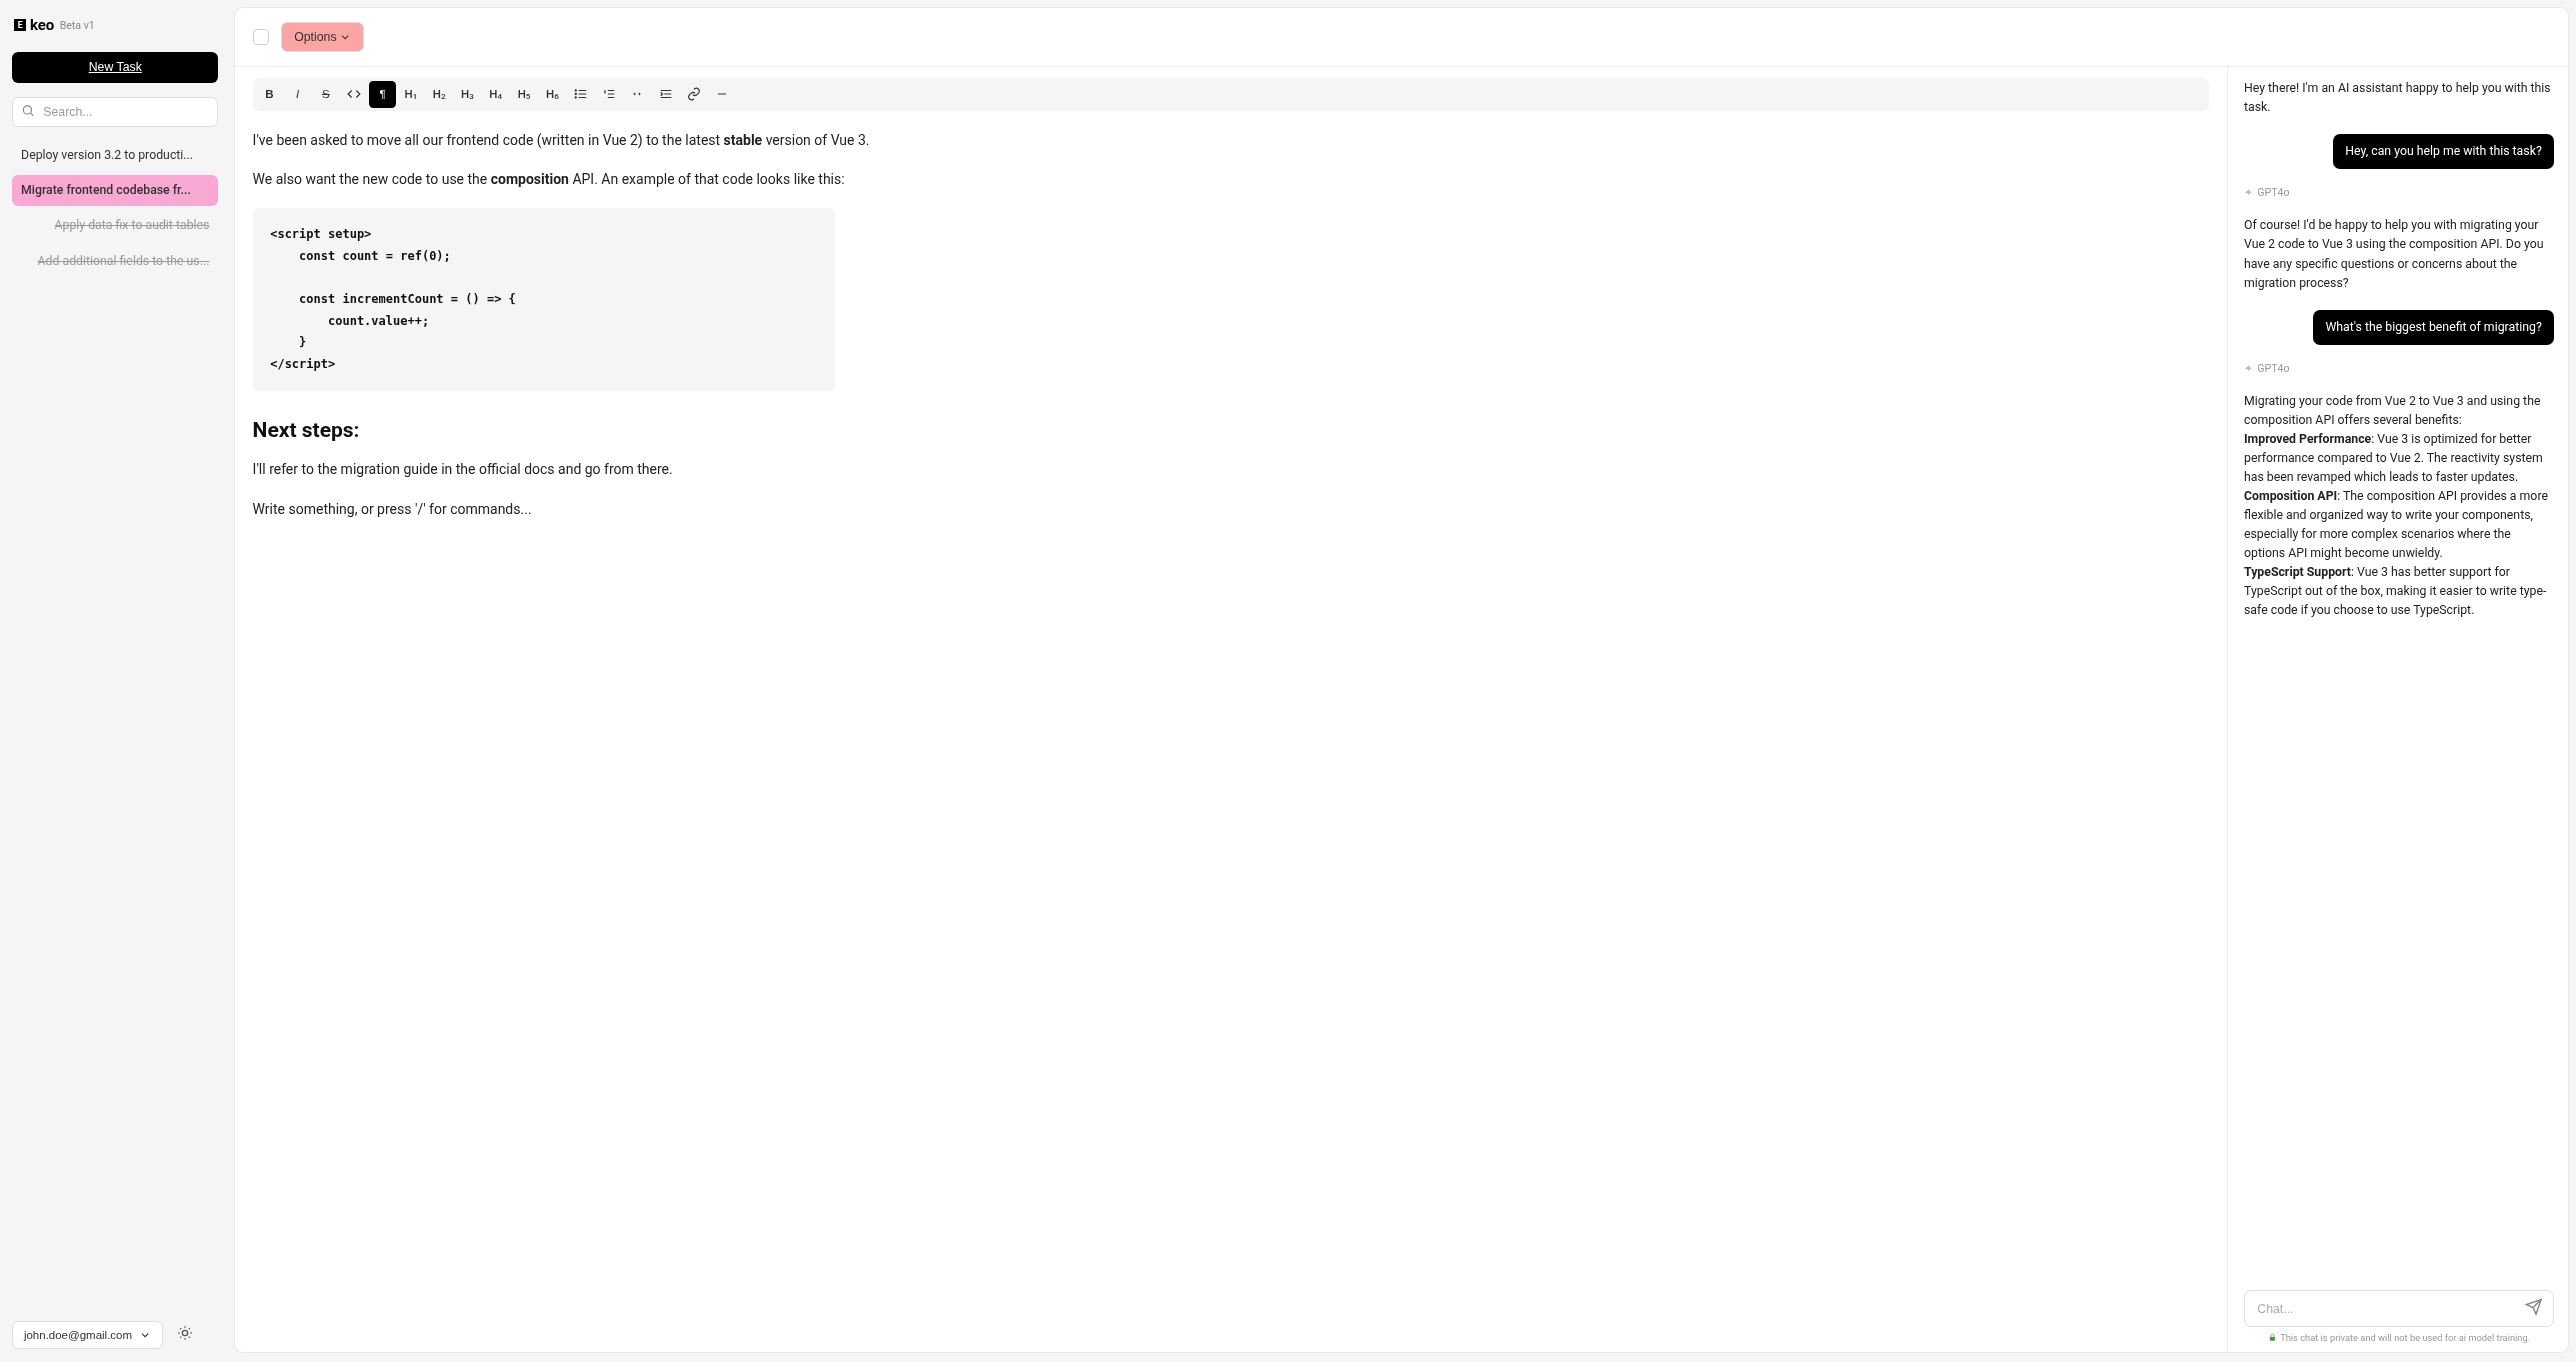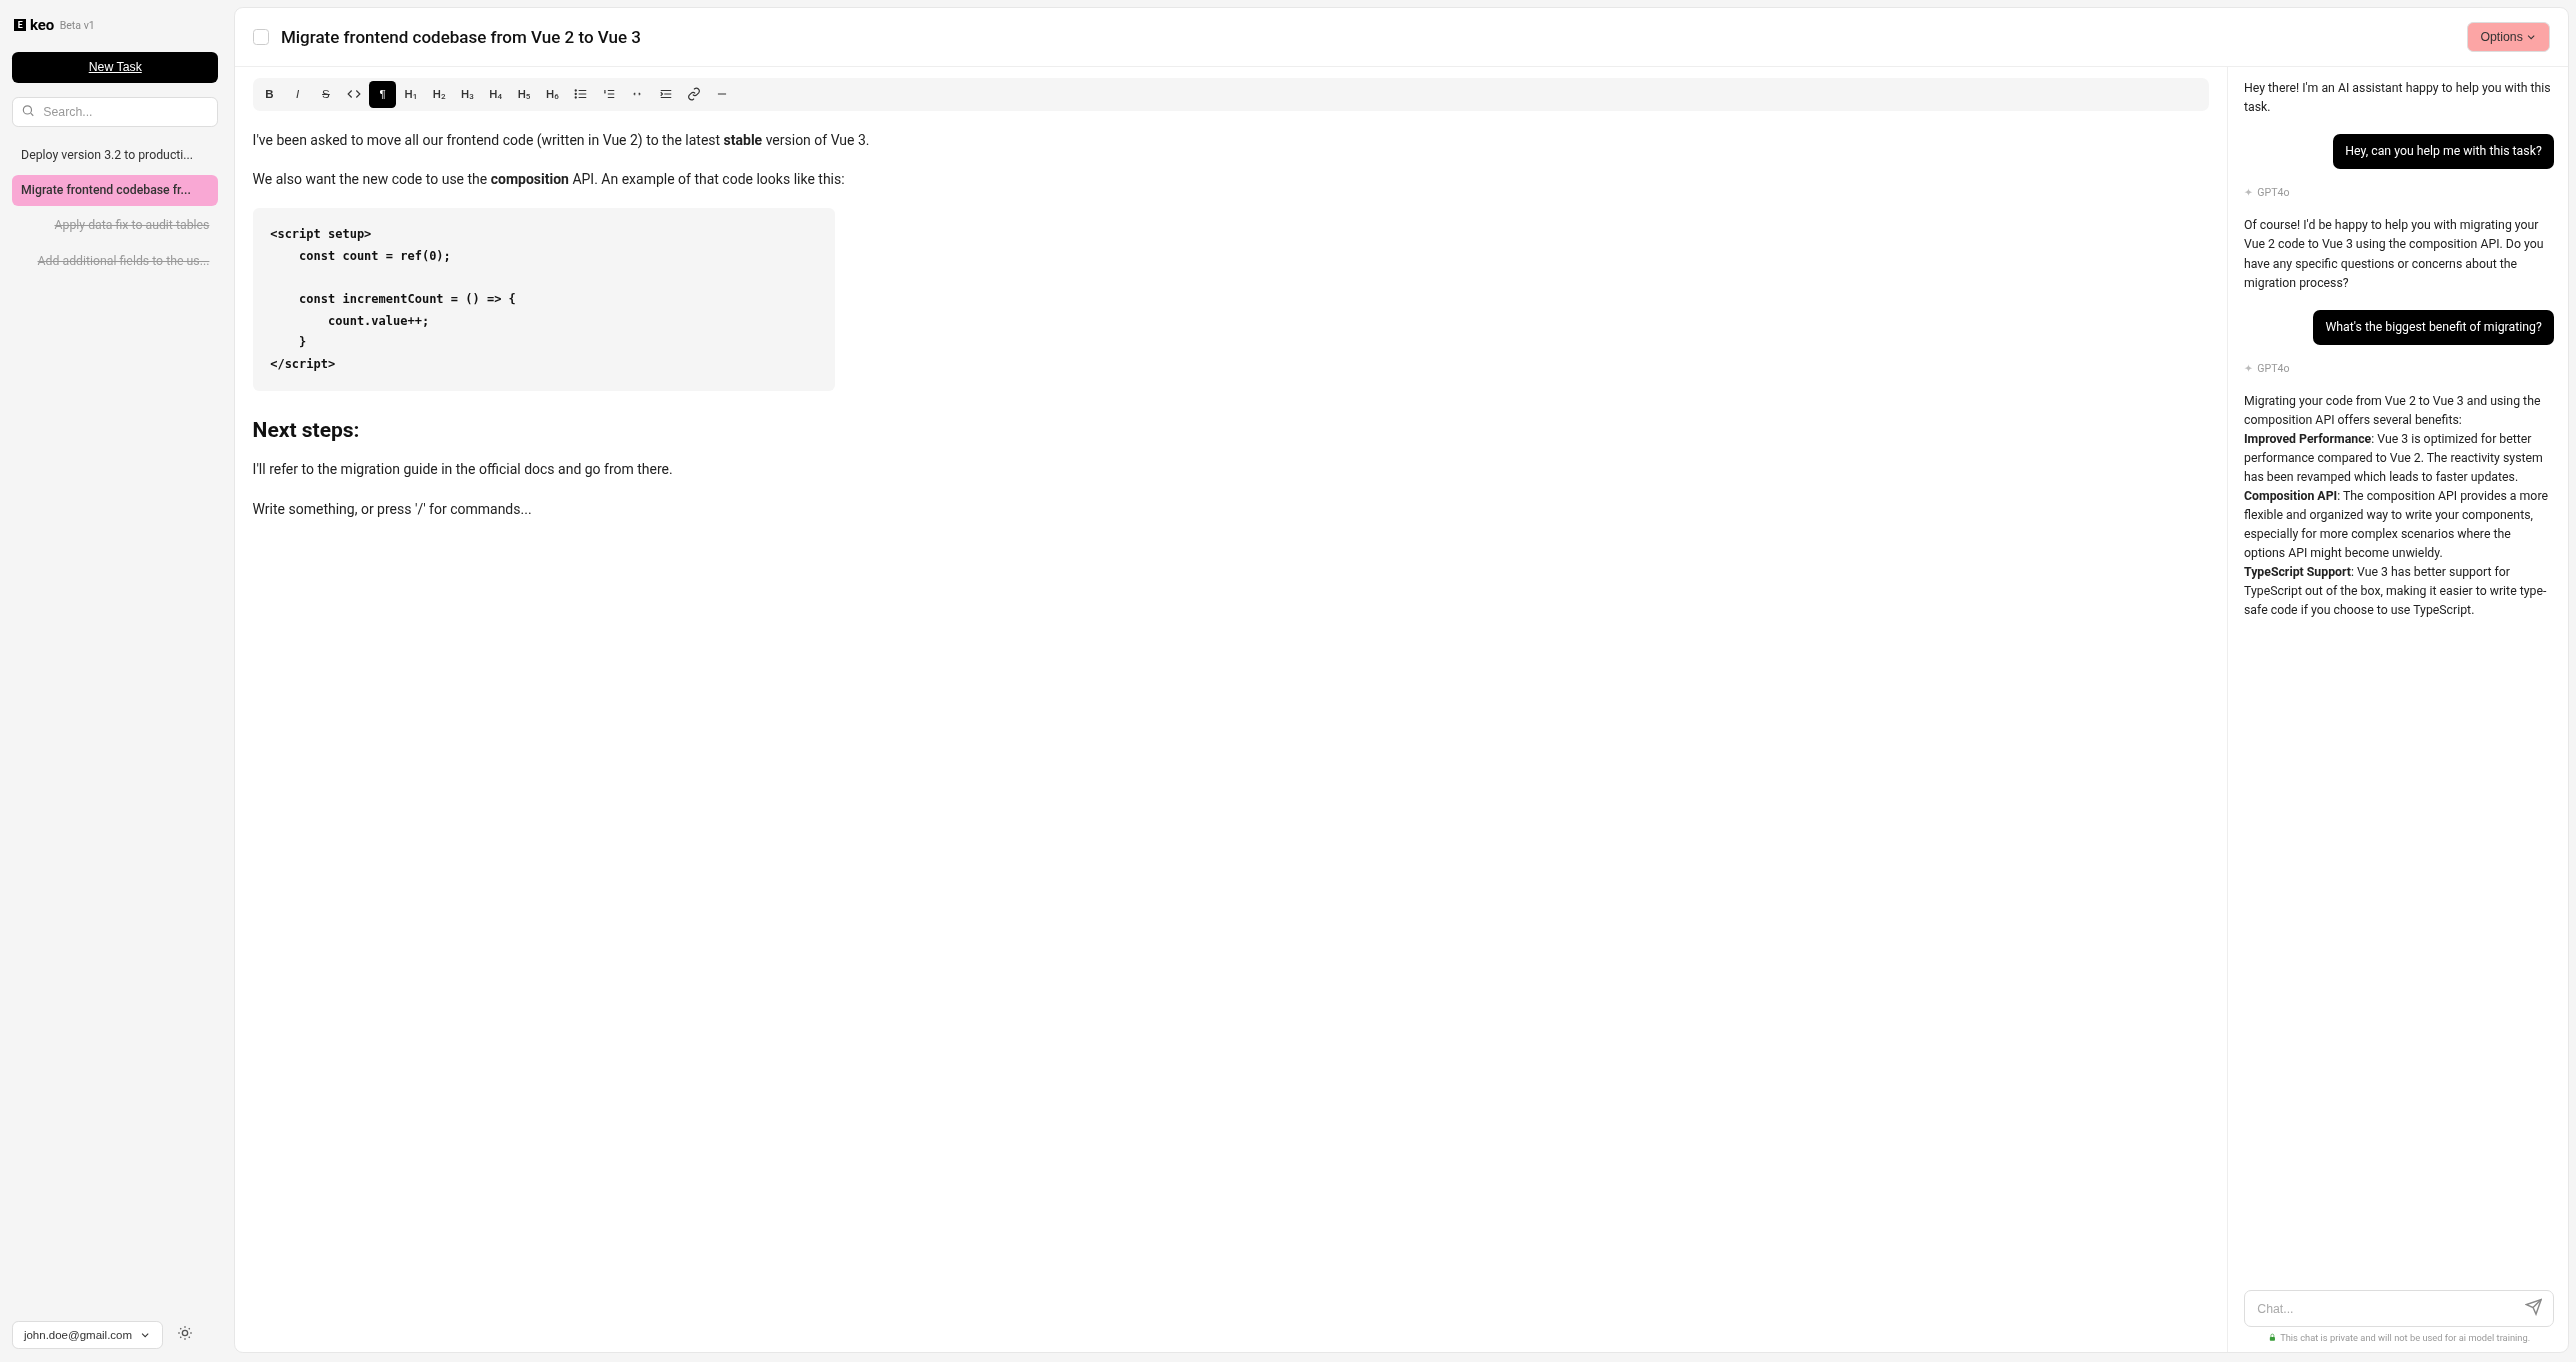--- a/index.html
+++ b/index.html
@@ -374,21 +374,20 @@
         </svg>
     </button>
   </div>
 </aside>
 
 <main class="main">
   <div class="card">
 
     <div class="card-header">
       <div class="checkbox"></div>
-      <div class="card-title">Migrate frontend codebase from Vue 2 to Vue 3</div>
       <button class="options-btn">
         <span>Options</span>
         <svg width="12.3" height="12.3" viewBox="0 0 24 24" fill="none" stroke="currentColor" stroke-width="2">
             <polyline points="6 9 12 15 18 9"></polyline>
           </svg>
       </button>
     </div>
 
     <div class="card-body">
 

